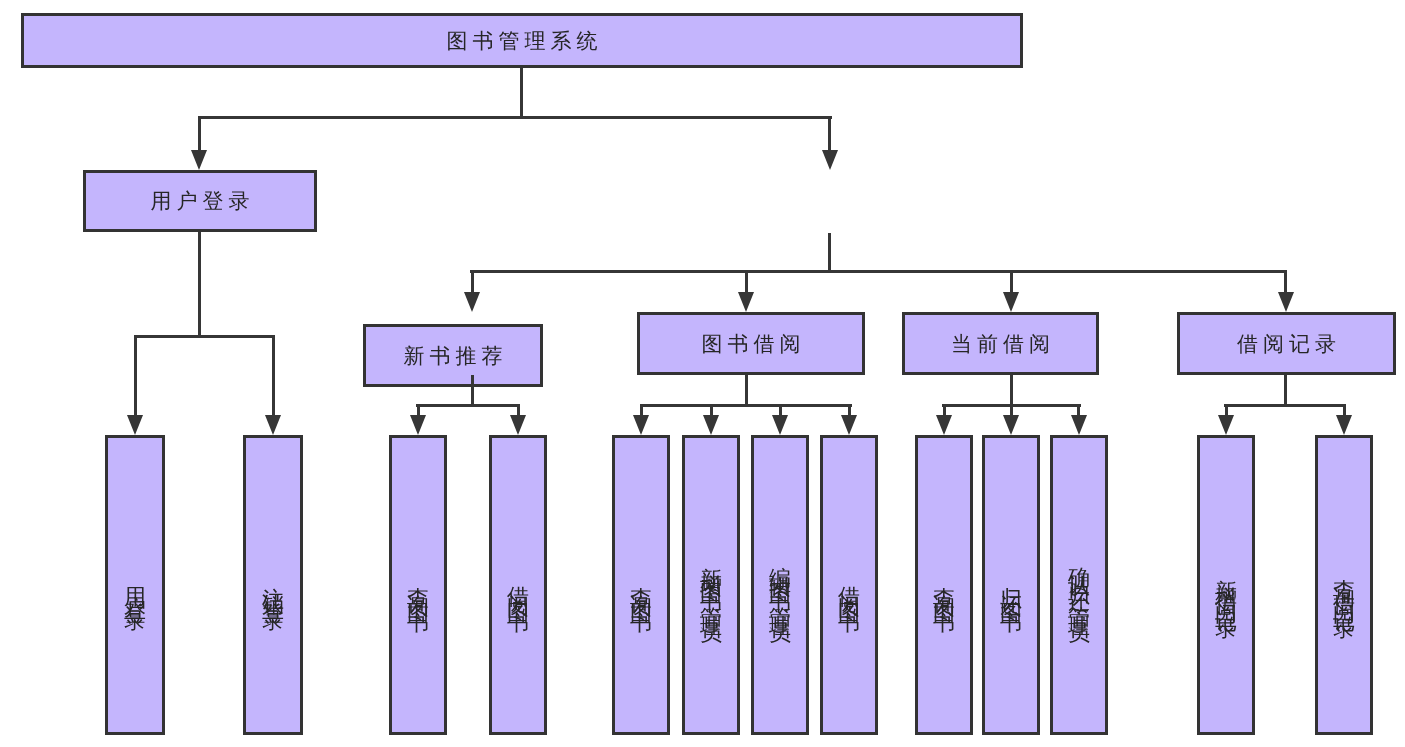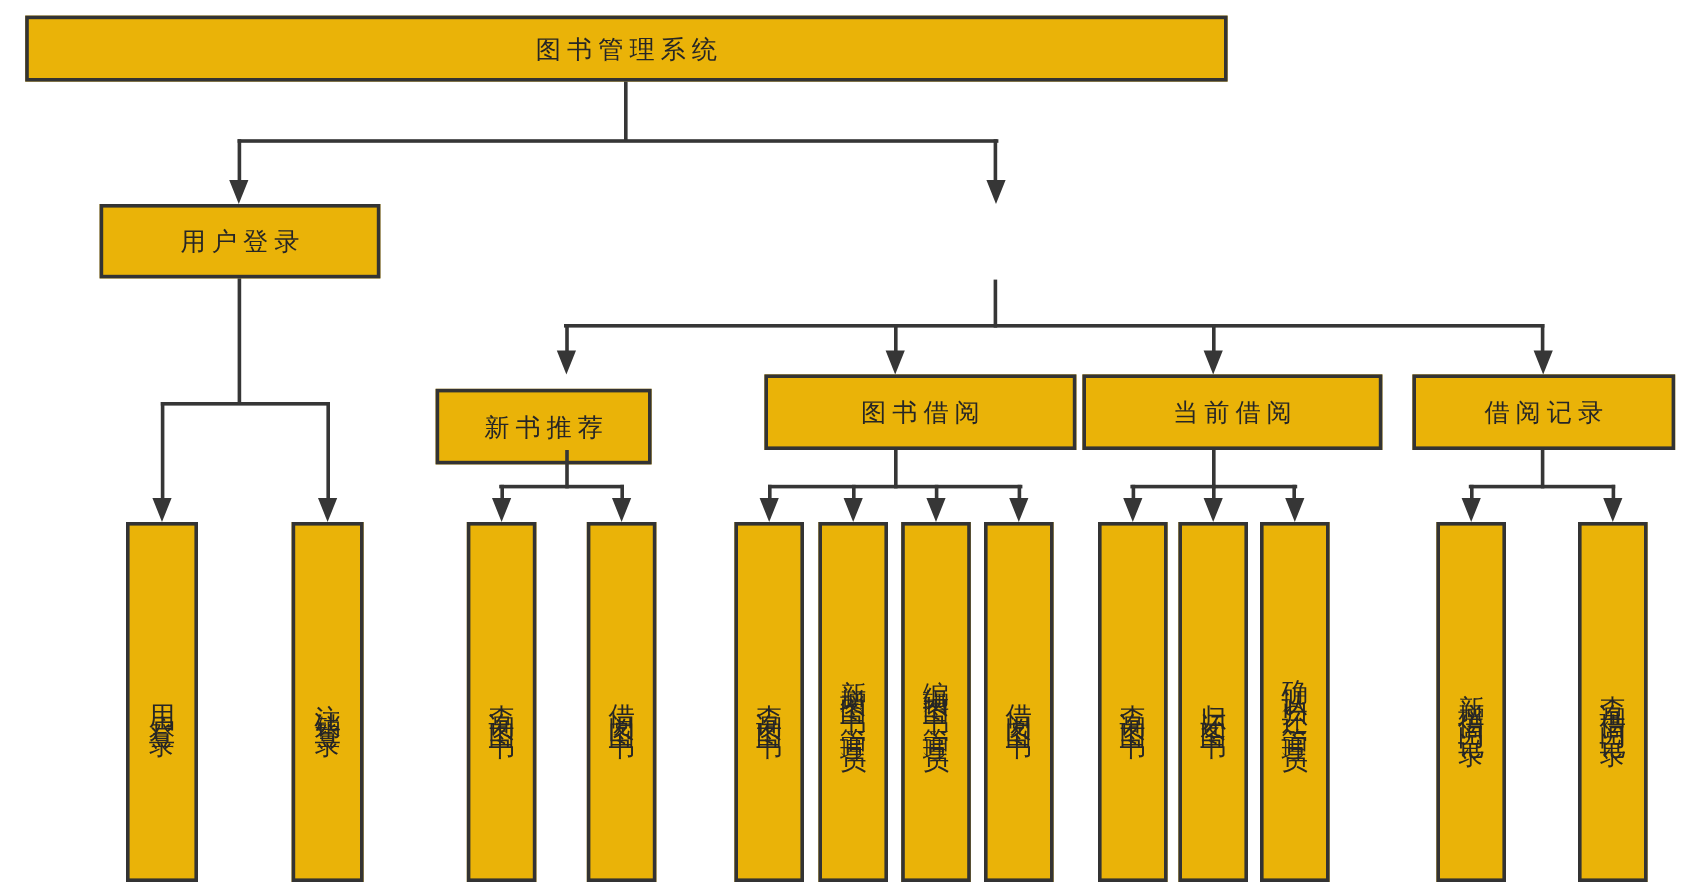--- a/index.html
+++ b/index.html
@@ -3,21 +3,21 @@
 <meta charset="utf-8">
 <style>
   html,body{margin:0;padding:0;background:#ffffff;}
   body{font-family:"Liberation Sans","DejaVu Sans",sans-serif;}
   #canvas{position:relative;width:1405px;height:747px;background:#ffffff;overflow:hidden;}
 
   .box{
     position:absolute;
     box-sizing:border-box;
     border:3px solid #333333;
-    background:#eab308;
+    background:#c4b5fd;
     display:flex;
     align-items:center;
     justify-content:center;
     color:#262626;
   }
   .h-box{font-size:21px;letter-spacing:5px;text-indent:5px;white-space:nowrap;}
   .v-box{
     writing-mode:vertical-rl;
     text-orientation:mixed;
     font-size:22px;
@@ -69,22 +69,22 @@
   <div class="line" style="left:471px;top:270px;width:3px;height:24px;"></div>
   <div class="arrow" style="left:464px;top:292px;"></div>
   <div class="line" style="left:745px;top:270px;width:3px;height:24px;"></div>
   <div class="arrow" style="left:738px;top:292px;"></div>
   <div class="line" style="left:1010px;top:270px;width:3px;height:24px;"></div>
   <div class="arrow" style="left:1003px;top:292px;"></div>
   <div class="line" style="left:1284px;top:270px;width:3px;height:24px;"></div>
   <div class="arrow" style="left:1278px;top:292px;"></div>
 
   <div class="box h-box" style="left:363px;top:324px;width:180px;height:63px;">新书推荐</div>
-  <div class="box h-box" style="left:637px;top:312px;width:260px;height:63px;">图书借阅</div>
-  <div class="box h-box" style="left:902px;top:312px;width:250px;height:63px;">当前借阅</div>
+  <div class="box h-box" style="left:637px;top:312px;width:228px;height:63px;">图书借阅</div>
+  <div class="box h-box" style="left:902px;top:312px;width:197px;height:63px;">当前借阅</div>
   <div class="box h-box" style="left:1177px;top:312px;width:219px;height:63px;">借阅记录</div>
 
   <div class="line" style="left:471px;top:375px;width:3px;height:32px;"></div>
   <div class="line" style="left:416px;top:404px;width:104px;height:3px;"></div>
   <div class="line" style="left:417px;top:404px;width:3px;height:13px;"></div>
   <div class="arrow" style="left:410px;top:415px;"></div>
   <div class="line" style="left:517px;top:404px;width:3px;height:13px;"></div>
   <div class="arrow" style="left:510px;top:415px;"></div>
 
   <div class="line" style="left:745px;top:375px;width:3px;height:32px;"></div>

